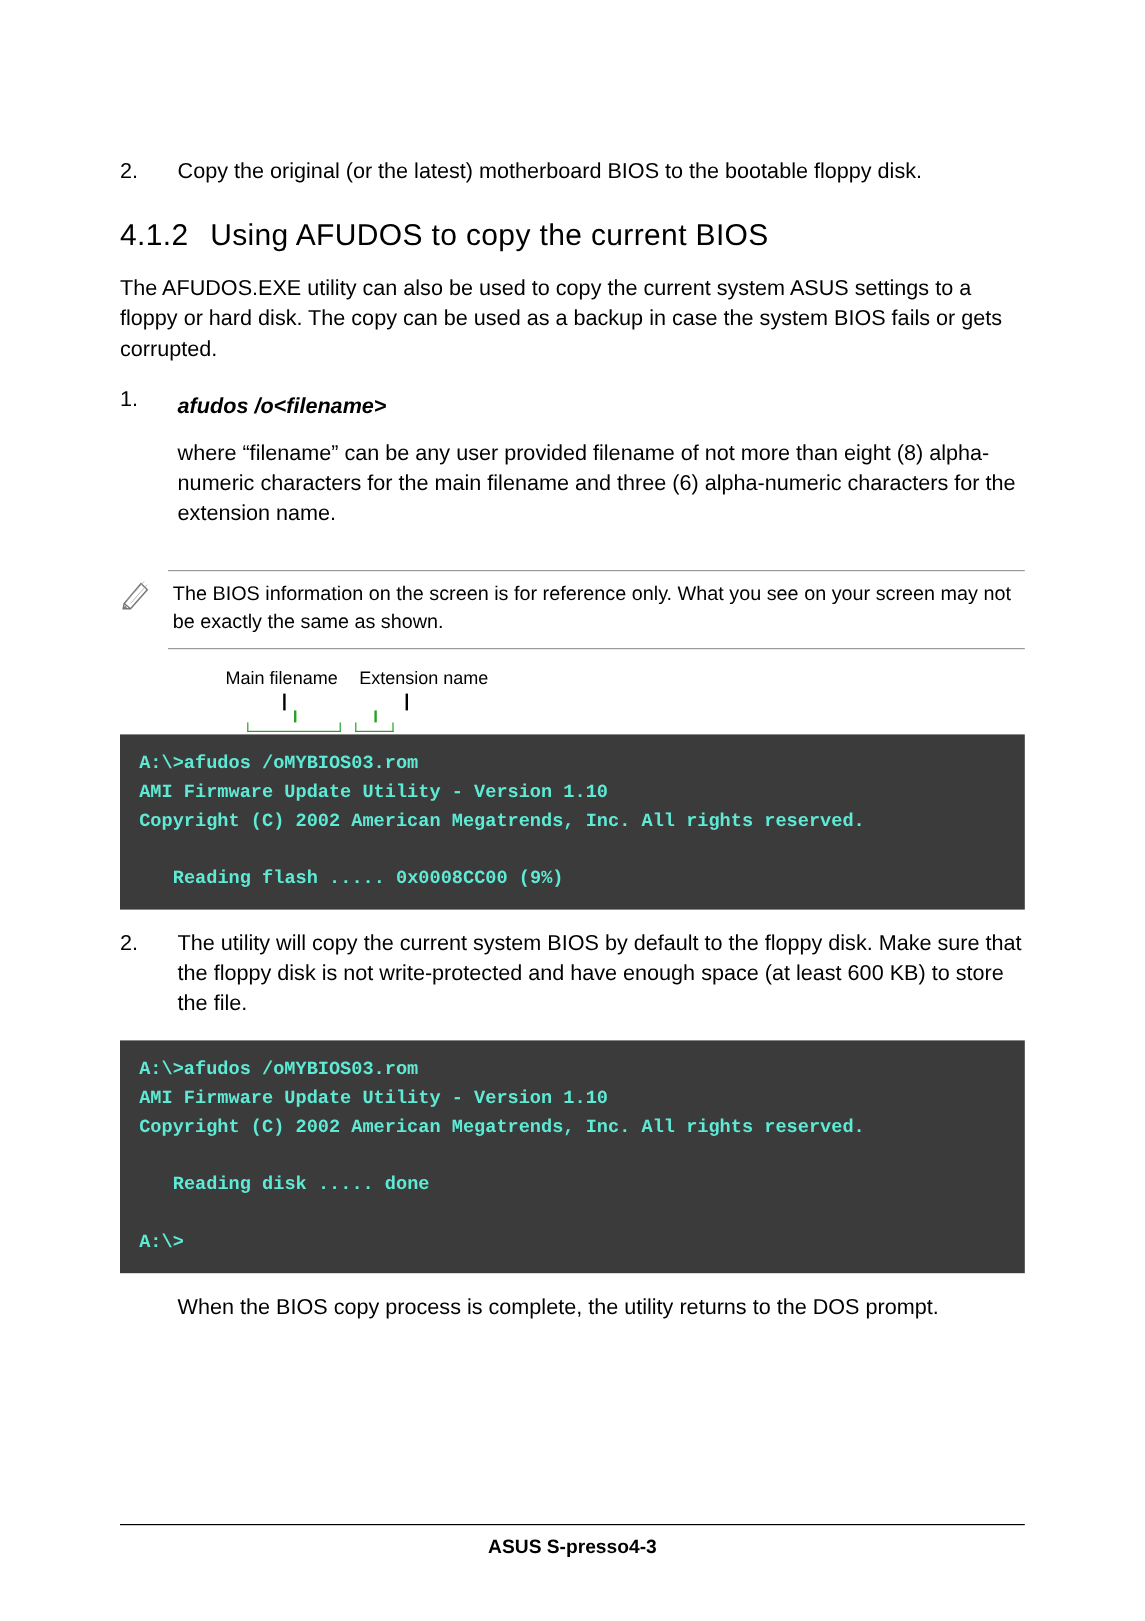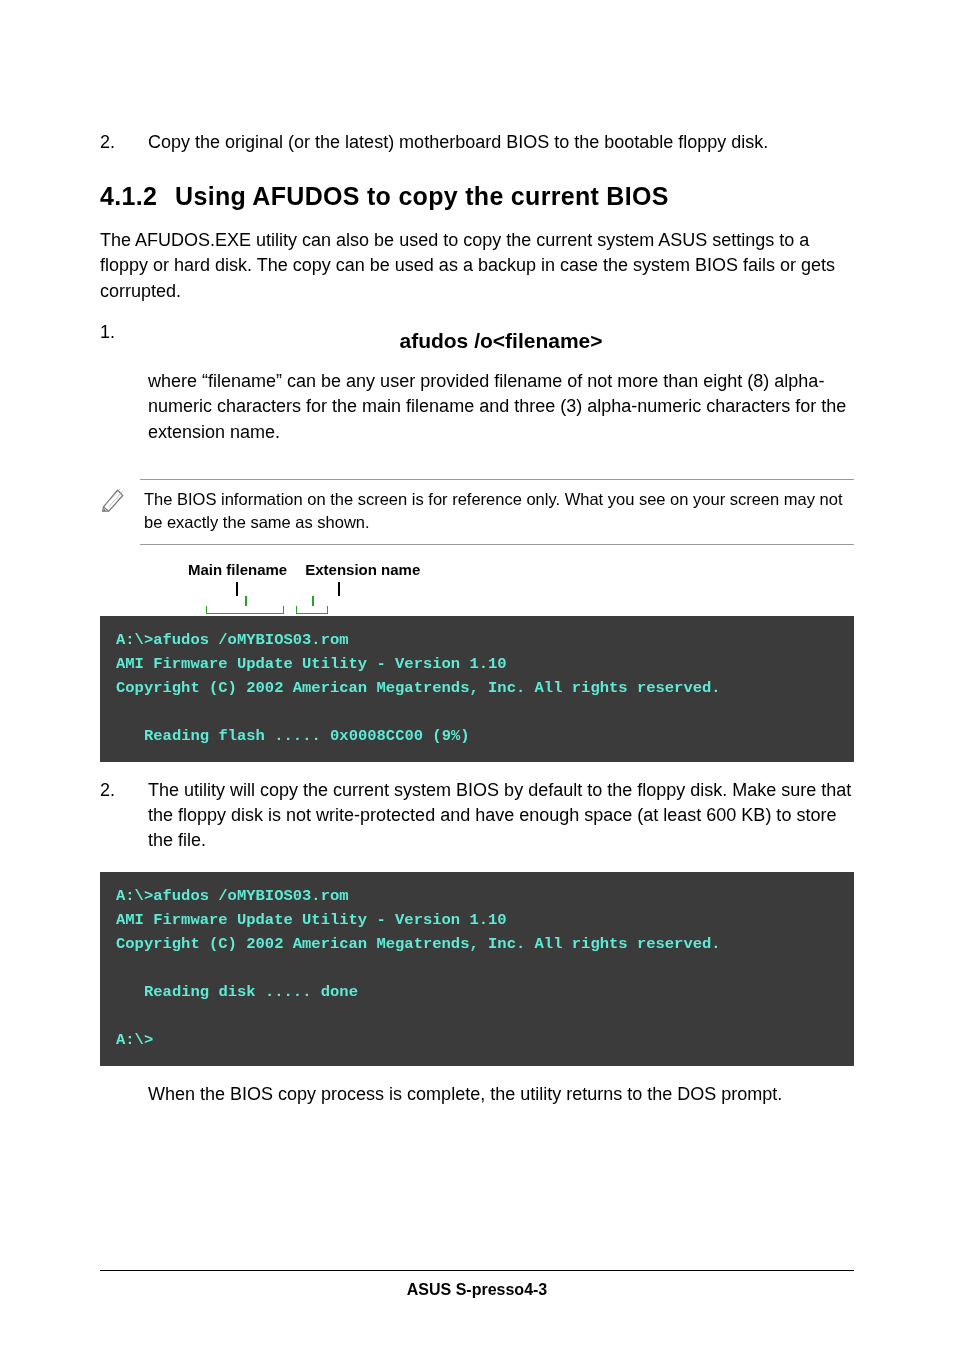--- a/index.html
+++ b/index.html
@@ -12,51 +12,52 @@
       width: 954px;
       min-height: 1351px;
       padding: 130px 100px 50px 100px;
       position: relative;
     }
     .list-item { display: flex; margin-bottom: 18px; }
     .list-num { width: 48px; flex-shrink: 0; }
     .list-body { flex: 1; }
     h2.section {
       font-size: 25px;
-      font-weight: bold;
+      font-weight: normal;
       margin: 24px 0 14px 0;
       letter-spacing: 0.3px;
     }
     .section-num { margin-right: 18px; }
     p.body { margin-bottom: 16px; }
     .cmd-bold {
       font-weight: bold;
-      text-align: center;
+      font-style: italic;
+      text-align: left;
       margin: 6px 0 14px 0;
-      font-size: 21px;
+      font-size: 18px;
     }
     .note-row {
       display: flex;
       align-items: flex-start;
       margin: 10px 0 12px 0;
     }
     .note-icon {
       width: 40px; flex-shrink: 0;
       padding-top: 6px;
     }
     .note-box {
       flex: 1;
       border-top: 1px solid #999;
       border-bottom: 1px solid #999;
       padding: 8px 4px 10px 4px;
       font-size: 16.5px;
     }
     .labels-row {
       display: flex;
-      font-weight: bold;
+      font-weight: normal;
       font-size: 15px;
       margin: 14px 0 2px 0;
       padding-left: 88px;
     }
     .labels-row .ml { margin-right: 18px; }
     .diagram {
       position: relative;
       height: 34px;
       margin-left: 88px;
     }
@@ -109,21 +110,21 @@
 <h2 class="section">
   <span class="section-num">4.1.2</span><span>Using AFUDOS to copy the current BIOS</span>
 </h2>
 
 <p class="body">The AFUDOS.EXE utility can also be used to copy the current system ASUS settings to a floppy or hard disk. The copy can be used as a backup in case the system BIOS fails or gets corrupted.</p>
 
 <div class="list-item">
   <div class="list-num">1.</div>
   <div class="list-body">
     <p class="cmd-bold">afudos /o&lt;filename&gt;</p>
-    <p class="body">where “filename” can be any user provided filename of not more than eight (8) alpha-numeric characters for the main filename and three (3) alpha-numeric characters for the extension name.</p>
+    <p class="body">where “filename” can be any user provided filename of not more than eight (8) alpha-numeric characters for the main filename and three (6) alpha-numeric characters for the extension name.</p>
   </div>
 </div>
 
 <div class="note-row">
   <div class="note-icon">
     <svg class="pencil-svg" viewBox="0 0 32 32">
       <path d="M4 25 L20 6 L26 12 L10 30 L3 30 Z" fill="none" stroke="#777" stroke-width="1.4"></path>
       <path d="M4 25 L10 30" stroke="#777" stroke-width="1.4"></path>
       <path d="M7 22 L23 4 M10 25 L26 7" stroke="#aaa" stroke-width="0.8"></path>
       <path d="M3 30 L5 27 L7 30 Z" fill="#777"></path>

